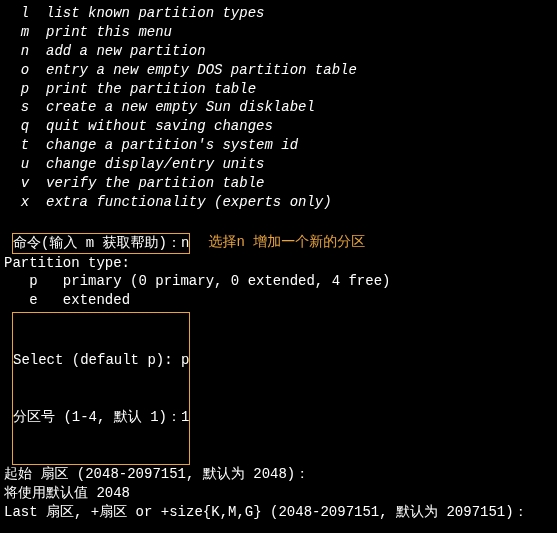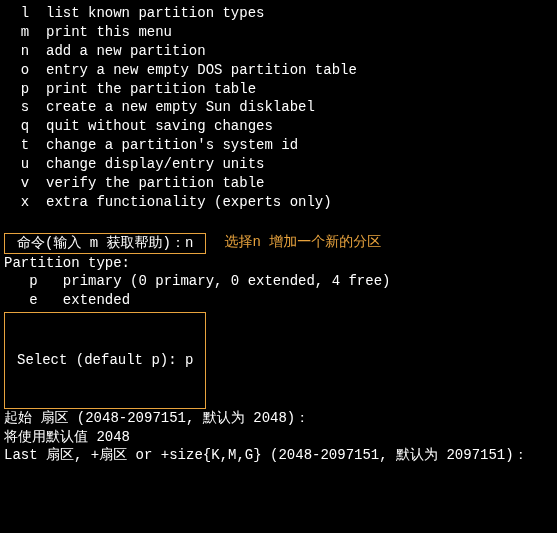--- a/index.html
+++ b/index.html
@@ -6,28 +6,29 @@
     margin: 0;
     padding: 4px;
     background: #000;
     color: #fff;
     font-family: "Consolas", "Courier New", monospace;
     font-size: 14px;
     line-height: 1.35;
     width: 557px;
     box-sizing: border-box;
   }
-  .menu-line { white-space: pre; }
+  .menu-line { white-space: pre; font-style: italic; }
   .menu-key { display: inline-block; width: 42px; text-align: center; }
   .box-row { display: flex; align-items: flex-start; margin-top: 2px; }
   .box {
     border: 1px solid #e8a33d;
-    padding: 0 12px;
+    padding: 0 0;
     color: #fff;
     white-space: pre;
+    margin-left: 8px;
   }
   .annot {
     color: #e8a33d;
     margin-left: 18px;
     white-space: pre;
   }
   .out { white-space: pre-wrap; }
 </style>
 </head>
 <body>
@@ -55,20 +56,21 @@
 
 <div>
   <div class="out">Partition type:</div>
   <div class="out">   p   primary (0 primary, 0 extended, 4 free)</div>
   <div class="out">   e   extended</div>
 </div>
 
 <div class="box-row">
   <div class="box">
     <div>Select (default p): p</div>
+    <div>分区号 (1-4, 默认 1)：1</div>
   </div>
 </div>
 
 <div>
   <div class="out">起始 扇区 (2048-2097151, 默认为 2048)：</div>
   <div class="out">将使用默认值 2048</div>
   <div class="out">Last 扇区, +扇区 or +size{K,M,G} (2048-2097151, 默认为 2097151)：</div>
 
 </div>
 

